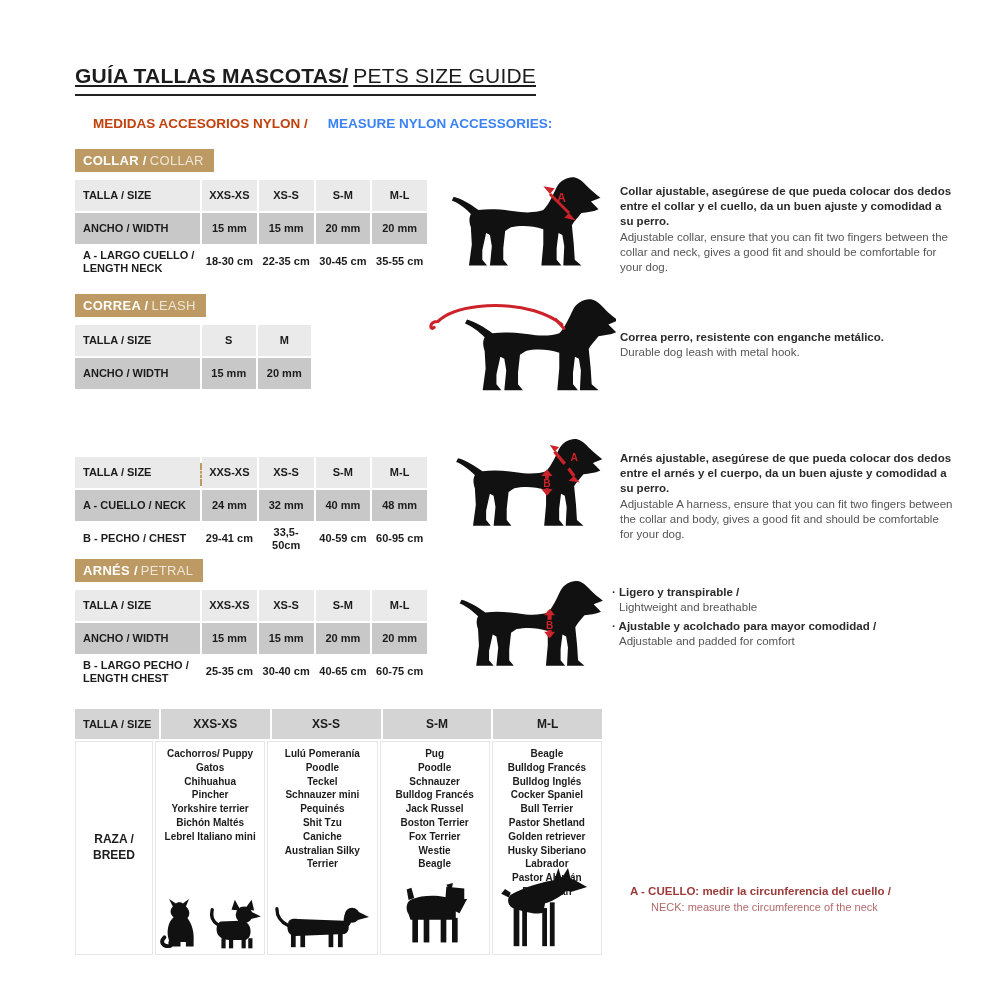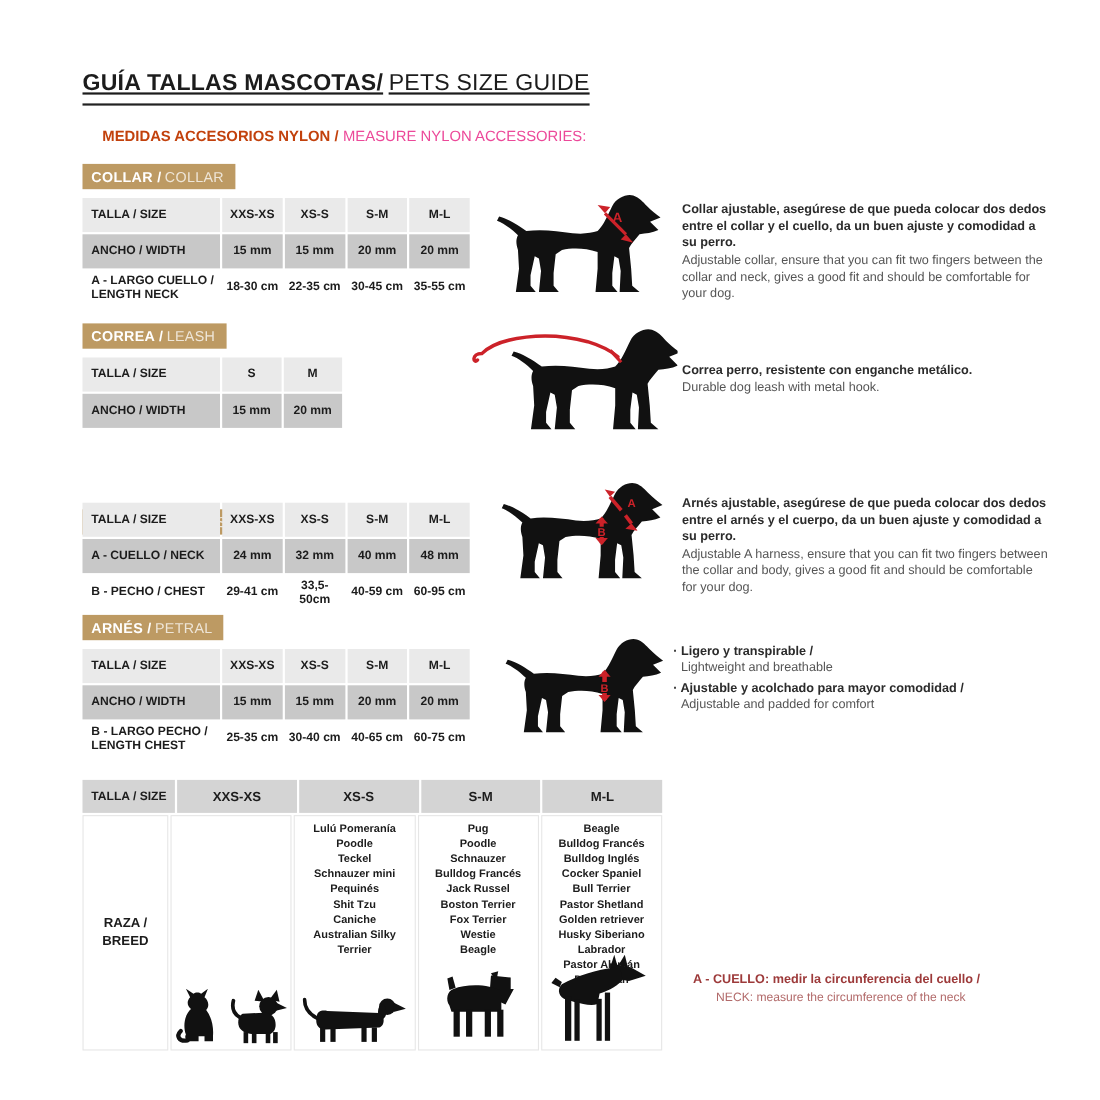--- a/index.html
+++ b/index.html
@@ -6,21 +6,21 @@
   #page{position:relative;width:1000px;height:1000px;background:#fff;overflow:hidden;
         font-family:"Liberation Sans",sans-serif;color:#1c1c1c;}
   .abs{position:absolute;}
 
   
   .title{font-size:21px;letter-spacing:.2px;border-bottom:2.5px solid #222;padding-bottom:6px;display:inline-block;text-decoration:underline;}
   .title .es{font-weight:700;}
   .title .en{font-weight:400;margin-left:5px;}
   .subtitle{font-size:13.5px;}
   .subtitle .es{font-weight:700;color:#c2410c;padding-left:18px;}
-  .subtitle .en{font-weight:400;color:#ec4899;margin-left:4px;}
+  .subtitle .en{font-weight:700;color:#3b82f6;margin-left:20px;}
 
   
   .badge{background:#bd9a63;color:#fff;font-size:13px;font-weight:700;padding:4px 10px 4px 8px;display:inline-block;letter-spacing:.3px;}
   .badge .lt{font-weight:400;color:rgba(255,255,255,.75);margin-left:3px;}
 
   
   .sizetable{font-size:11px;}
   .trow{display:flex;margin-bottom:2px;}
   .tcell{flex:1;display:flex;align-items:center;justify-content:center;min-height:27px;
          font-weight:700;text-align:center;line-height:1.15;margin-right:2px;padding:2px 1px;}
@@ -241,20 +241,29 @@
       <div class="bt-hcell">XXS-XS</div>
       <div class="bt-hcell">XS-S</div>
       <div class="bt-hcell">S-M</div>
       <div class="bt-hcell">M-L</div>
     </div>
     <div class="bt-body">
       <div class="bt-cell">
         <div class="rowlabel">RAZA / BREED</div>
       </div>
       <div class="bt-cell">
+        <div class="breedlist">
+            <div>Cachorros/ Puppy</div>
+            <div>Gatos</div>
+            <div>Chihuahua</div>
+            <div>Pincher</div>
+            <div>Yorkshire terrier</div>
+            <div>Bichón Maltés</div>
+            <div>Lebrel Italiano mini</div>
+          </div>
         <div class="sil">
           <svg width="40" height="53" viewBox="0 0 52 68">
             <path fill="#111" d="M18,12 L13,2 L22,8 C24,6 29,6 31,8 L39,2 L35,12 C40,16 41,23 37,27 C43,35 46,46 45,58 L45,64 L35,64 L35,58 L28,58 L28,64 L17,64 C13,64 11,60 13,56 C9,45 12,32 19,26 C14,22 14,16 18,12 Z"></path>
             <path d="M15,63 C5,65 1,58 7,52" fill="none" stroke="#111" stroke-width="5" stroke-linecap="round"></path>
           </svg>
           <svg width="54" height="52" viewBox="0 0 64 62">
             <polygon fill="#111" points="33,2 40,15 29,14"></polygon>
             <polygon fill="#111" points="53,2 56,15 45,13"></polygon>
             <circle fill="#111" cx="44" cy="20" r="10"></circle>
             <polygon fill="#111" points="52,16 64,22 52,25"></polygon>

